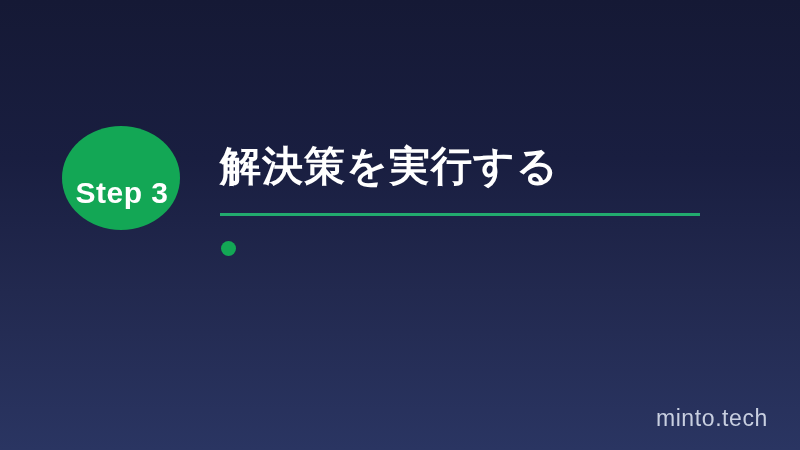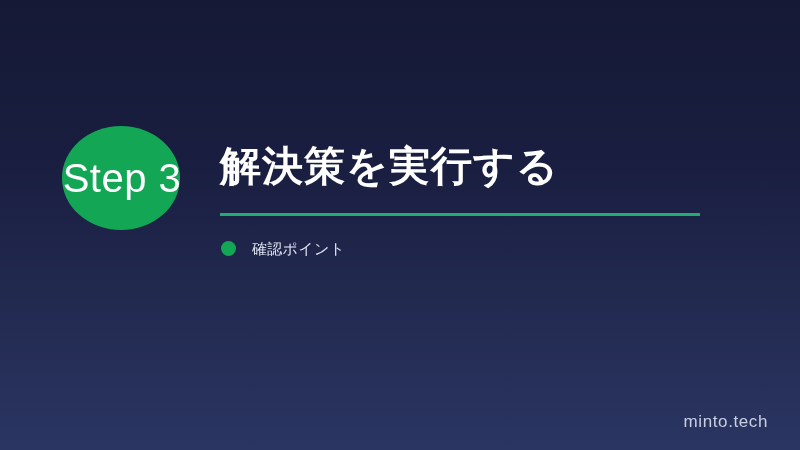--- a/index.html
+++ b/index.html
@@ -34,29 +34,29 @@
     left: 0;
     top: 0;
     width: 118px;
     height: 104px;
     border-radius: 50%;
     background: #13a755;
   }
   #step-label {
     position: absolute;
     left: -20px;
-    top: 0;
+    top: 15px;
     width: 160px;
     height: 104px;
     display: flex;
     align-items: center;
     justify-content: center;
     color: #ffffff;
-    font-size: 40px;
-    font-weight: normal;
+    font-size: 30px;
+    font-weight: bold;
     letter-spacing: 0.5px;
     white-space: nowrap;
   }
 
   
   #title-block {
     position: absolute;
     left: 220px;
     top: 140px;
     width: 500px;
@@ -104,21 +104,21 @@
     letter-spacing: 0.3px;
     white-space: nowrap;
   }
 
   
   #footer-brand {
     position: absolute;
     right: 32px;
     bottom: 18px;
     color: #c8cfe0;
-    font-size: 17px;
+    font-size: 23px;
     letter-spacing: 0.6px;
     padding-left: 8px;
   }
 </style>
 </head>
 <body>
 
 <div id="slide">
 
   <div id="step-badge">
@@ -127,19 +127,18 @@
   </div>
 
   <div id="title-block">
     <div id="slide-title">解決策を実行する</div>
     <div id="title-divider"></div>
   </div>
 
   <div id="bullet-list">
     <div class="bullet-item">
       <span class="bullet-dot"></span>
-      <span class="bullet-text">確認ポイント</span>
     </div>
   </div>
 
   <div id="footer-brand">minto.tech</div>
 
 </div>
 
 </body></html>

